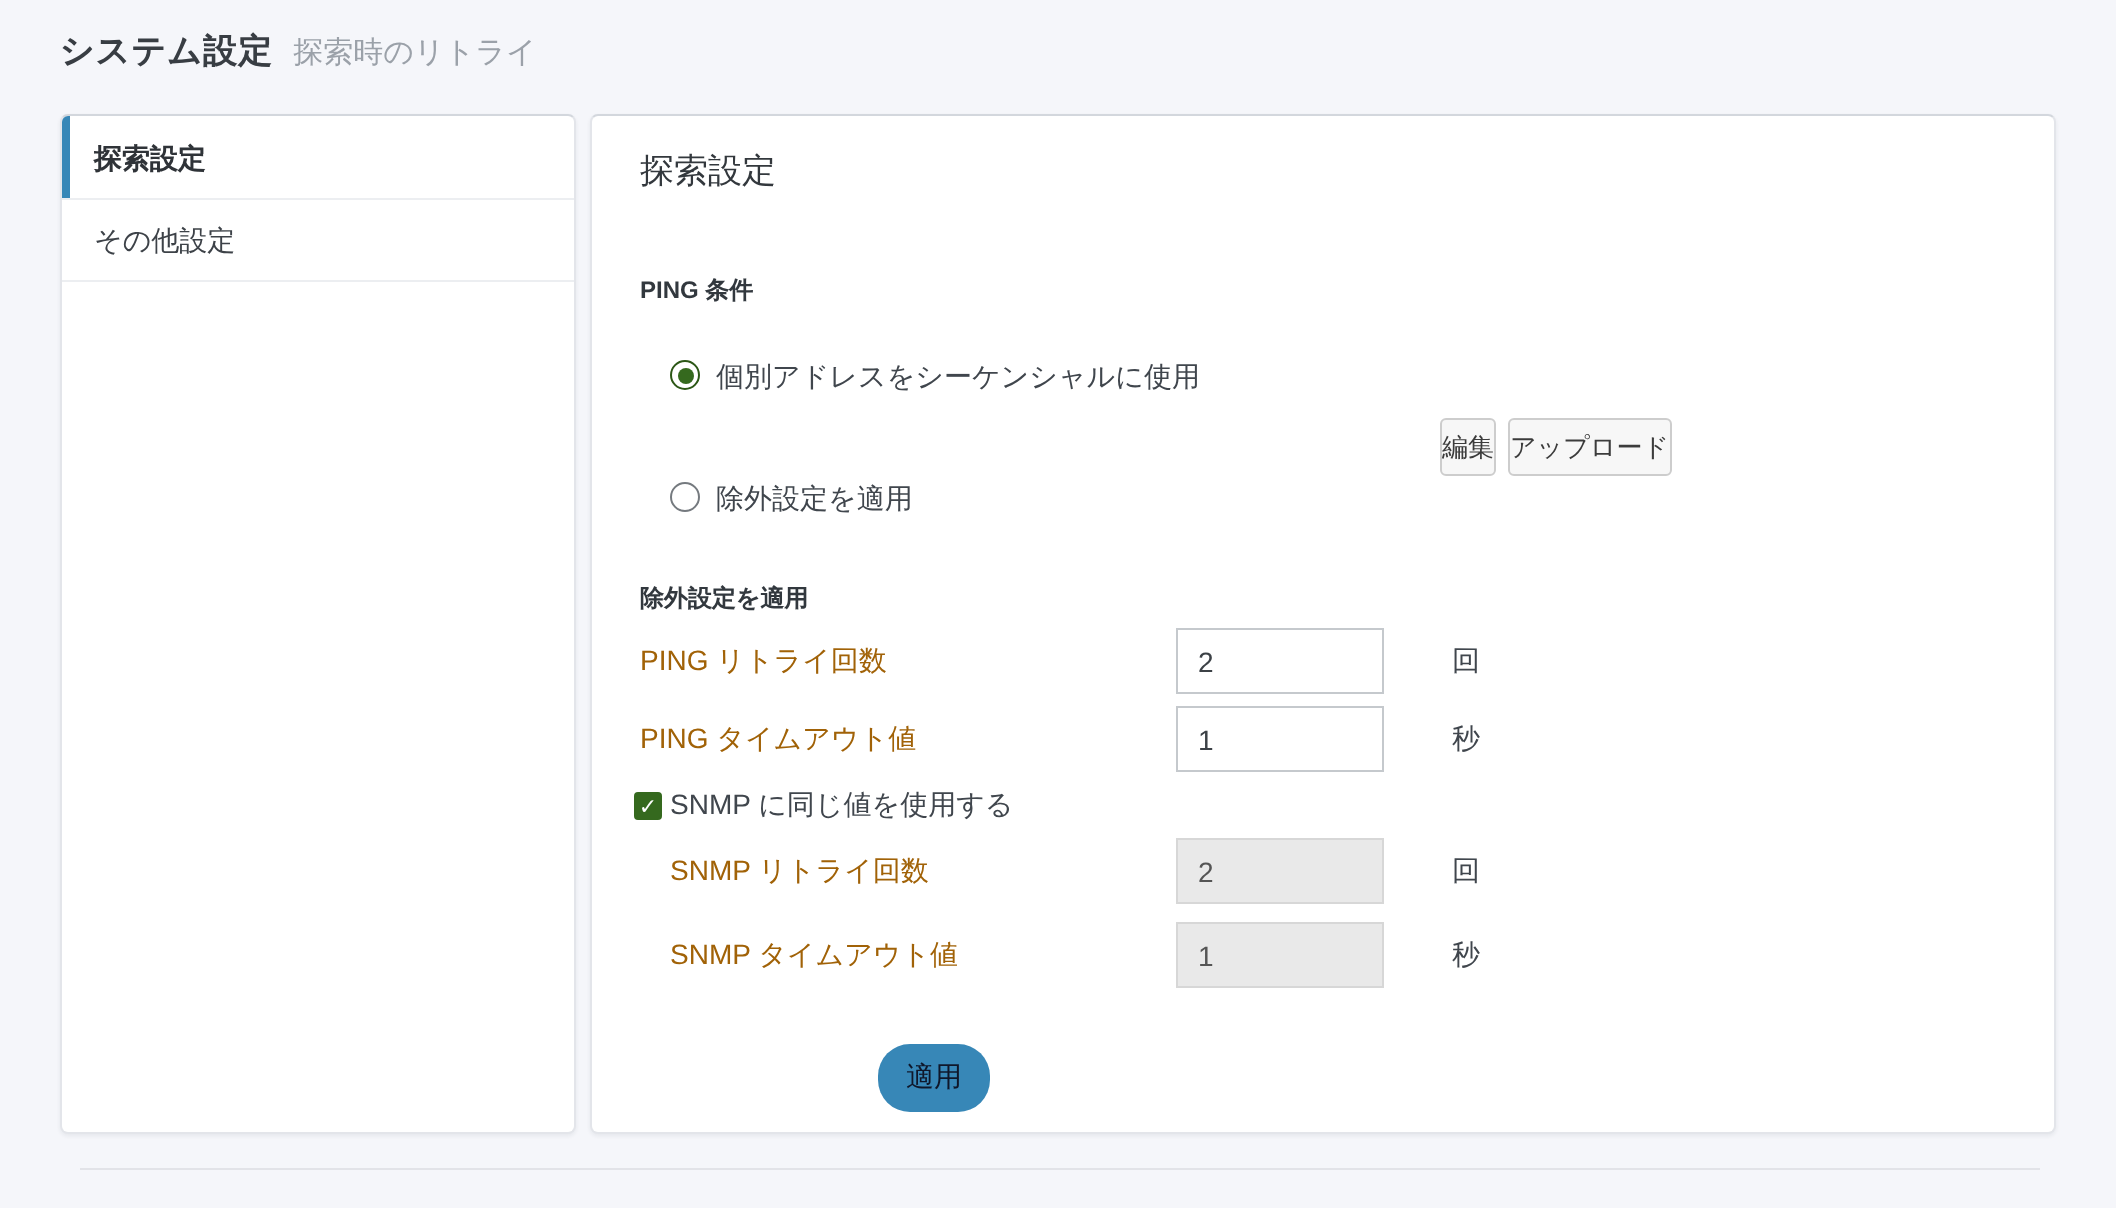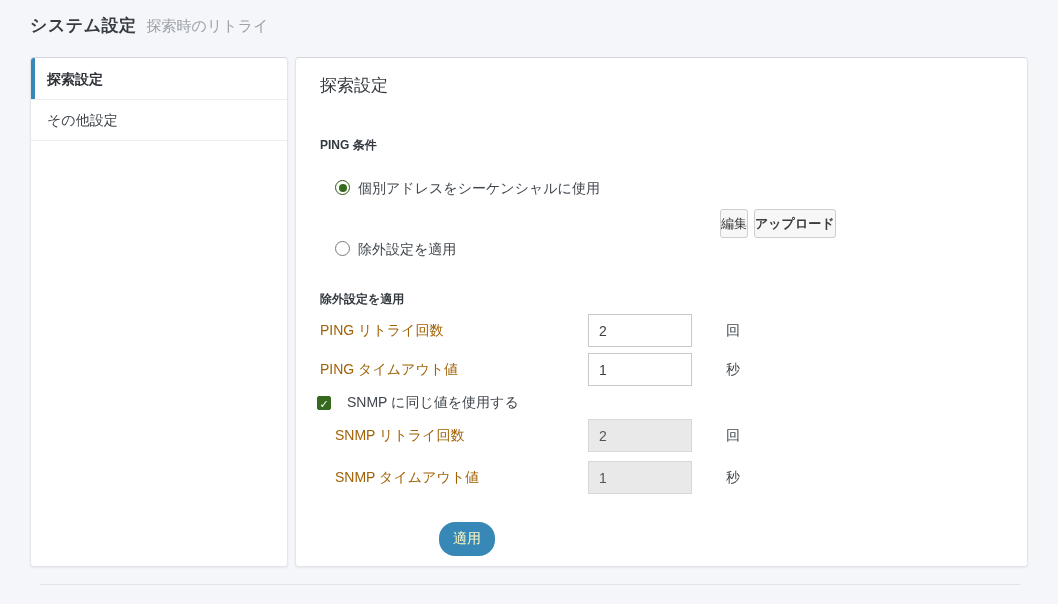--- a/index.html
+++ b/index.html
@@ -160,21 +160,21 @@
     color: #3c3c3c;
     font-size: 13px;
     font-family: inherit;
     height: 29px;
     line-height: 27px;
     padding: 0 14px;
     cursor: pointer;
     white-space: nowrap;
   }
   .btn-plain.edit { width: 84px; padding: 0; text-align: center; }
-  .btn-plain.upload { width: 94px; padding: 0; text-align: left; font-weight: bold; }
+  .btn-plain.upload { width: 94px; padding: 0; text-align: left; }
 
   
   .form-row {
     position: absolute;
     left: 24px;
     right: 24px;
     height: 34px;
   }
   .form-row.row1 { top: 256px; }
   .form-row.row2 { top: 295px; }
@@ -249,34 +249,34 @@
     content: "\2713";
     position: absolute;
     left: 0; top: 0; right: 0; bottom: 0;
     color: #fff;
     font-size: 11px;
     font-weight: bold;
     line-height: 14px;
     text-align: center;
   }
   .checkbox-label {
-    margin-left: 16px;
+    margin-left: 4px;
     font-size: 14px;
     color: #40464d;
   }
 
   
   .btn-apply {
     position: absolute;
     left: 143px;
     top: 464px;
     width: 56px;
     height: 34px;
     background: var(--accent-blue);
-    color: #fef9c3;
+    color: #0f172a;
     border: none;
     border-radius: 16px;
     font-size: 14px;
     font-family: inherit;
     cursor: pointer;
   }
 
   
   .footer-divider {
     position: absolute;

